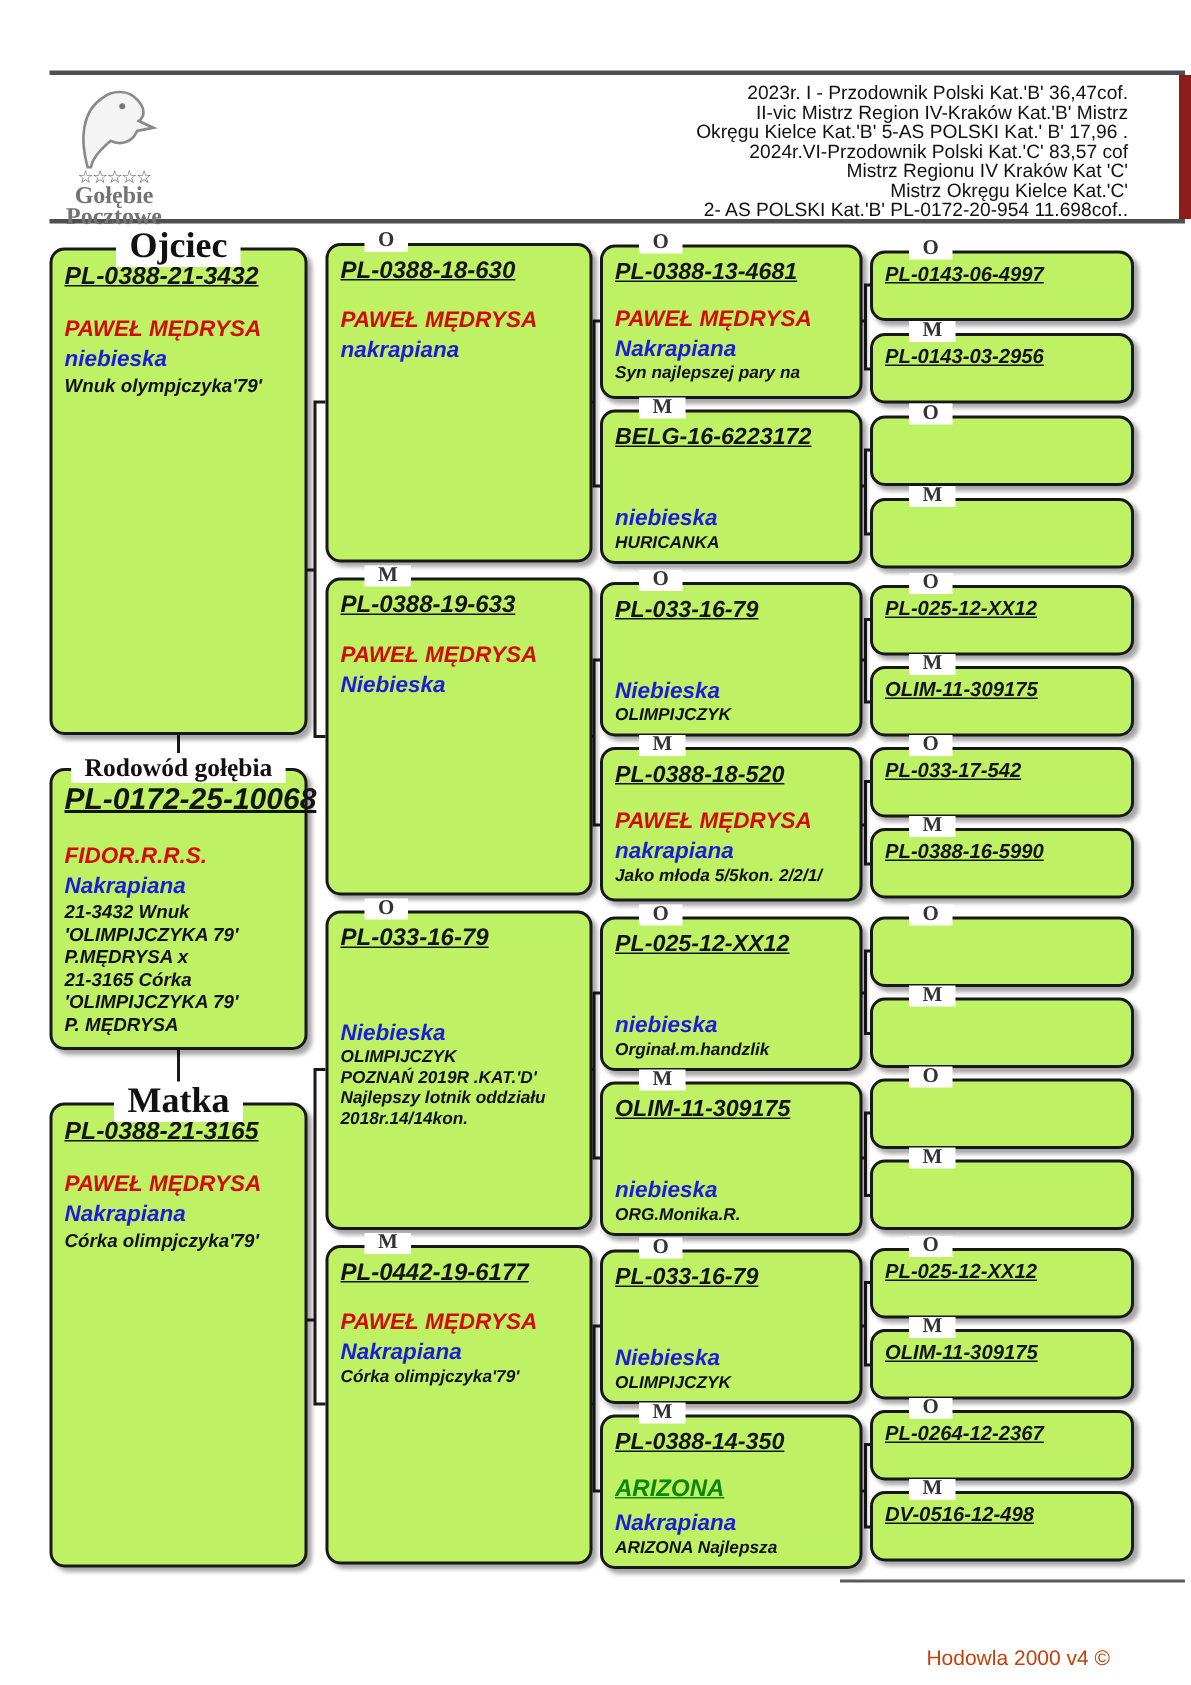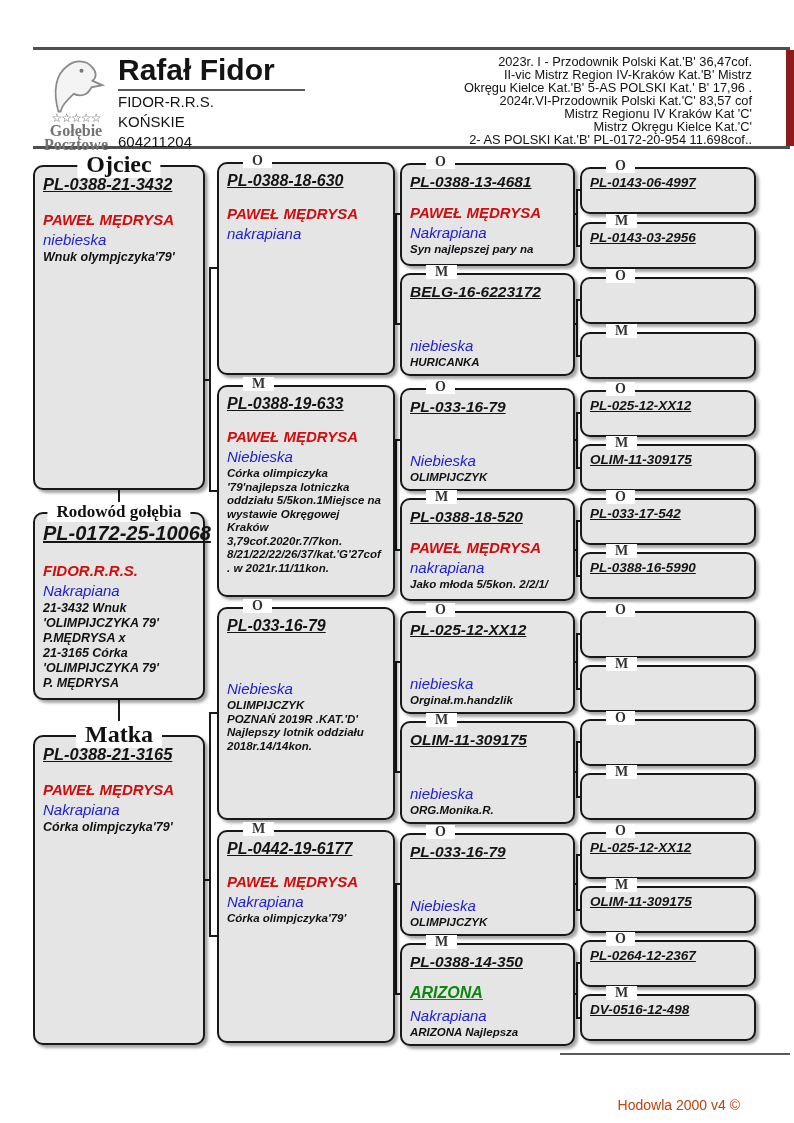--- a/index.html
+++ b/index.html
@@ -27,21 +27,21 @@
   .namewrap{position:absolute;left:118px;top:53px;}
   .bname{font-size:30px;font-weight:bold;display:inline-block;border-bottom:2px solid #5a5a5a;padding:0 30px 2px 0;}
   .bline{font-size:15px;line-height:19px;margin-top:1px;}
   .bline:first-of-type{margin-top:5px;}
   .achv{
     position:absolute;right:42px;top:55px;width:430px;text-align:right;
     font-size:12.8px;line-height:13px;white-space:pre-line;color:#111;
   }
   
   .pbox{
-    position:absolute;background:#e5e5e5;border:2px solid #181818;border-radius:10px;
+    position:absolute;background:#bef264;border:2px solid #181818;border-radius:10px;
     box-shadow:3px 3px 3px rgba(0,0,0,.35);box-sizing:border-box;
     padding:8px 8px 4px;display:flex;flex-direction:column;
   }
   .c1{left:33px;width:172px;}
   .c2{left:217px;width:178px;}
   .c3{left:400px;width:175px;}
   .c4{left:580px;width:176px;padding:6px 8px 2px;}
   .title{
     position:absolute;top:-16px;left:50%;transform:translateX(-50%);
     background:#fff;padding:0 9px;white-space:nowrap;
@@ -52,21 +52,21 @@
     position:absolute;top:-10px;left:24px;background:#fff;padding:0 9px;
     font-family:"Liberation Serif",serif;font-weight:bold;font-size:14px;color:#333;line-height:1;
   }
   .ring{font-style:italic;font-weight:bold;font-size:16px;text-decoration:underline;white-space:nowrap;margin-bottom:14px;}
   .c1 .ring{font-size:16.5px;margin-bottom:16px;}
   .rodowod .ring{font-size:20px;}
   .c3 .ring{font-size:15.5px;margin-bottom:12px;}
   .c4 .ring{font-size:13.5px;margin-bottom:0;}
   .owner{font-style:italic;font-weight:bold;font-size:15px;color:var(--red);line-height:20px;}
   .owner.green{color:var(--green);text-decoration:underline;font-size:16px;}
-  .colorline{font-style:italic;font-weight:normal;font-size:15px;color:var(--blue);line-height:20px;}
+  .colorline{font-style:italic;font-weight:bold;font-size:15px;color:var(--blue);line-height:20px;}
   .desc{font-style:italic;font-weight:bold;font-size:11.5px;line-height:1.18;white-space:pre-line;color:#111;}
   .c1 .desc{font-size:12.5px;line-height:1.2;}
   .sp30{height:30px;flex:none;}
   .spf{flex:1;}
   
   .connect{position:absolute;left:0;top:0;pointer-events:none;}
   
   .footer-rule{position:absolute;left:560px;top:1053px;width:230px;height:2px;background:#5a5a5a;}
   .credit{position:absolute;left:460px;top:1061px;width:280px;text-align:right;font-size:14px;color:#c2410c;margin-top:36px;}
 </style>
@@ -83,26 +83,20 @@
     <svg width="66" height="60" viewBox="0 0 60 54">
       <path d="M14 52 C9 34 11 18 23 10 C29 5 39 5 44 11 C49 16 49 21 45 24 L54 28 L44 30 C41 37 34 39 28 36 C20 43 17 47 16 52 Z" fill="#f4f4f4" stroke="#8a8a8a" stroke-width="1.6"></path>
       <circle cx="35" cy="15" r="1.8" fill="#777"></circle>
       <path d="M45 24 L53 28" stroke="#8a8a8a" stroke-width="1.2" fill="none"></path>
     </svg>
     <div class="stars">☆☆☆☆☆</div>
     <div class="logotext">Gołębie</div>
     <div class="logotext">Pocztowe</div>
   </div>
 
-  <div class="namewrap">
-    <div class="bname">Rafał Fidor</div>
-    <div class="bline">FIDOR-R.R.S.</div>
-    <div class="bline">KOŃSKIE</div>
-    <div class="bline">604211204</div>
-  </div>
 
   <div class="achv">2023r. I - Przodownik Polski Kat.'B' 36,47cof.
 II-vic Mistrz Region IV-Kraków Kat.'B' Mistrz
 Okręgu Kielce Kat.'B' 5-AS POLSKI Kat.' B' 17,96 .
 2024r.VI-Przodownik Polski Kat.'C' 83,57 cof
 Mistrz Regionu IV Kraków Kat 'C'
 Mistrz Okręgu Kielce Kat.'C'
 2- AS  POLSKI Kat.'B' PL-0172-20-954 11.698cof..</div>
 
   <svg class="connect" width="794" height="1123">
@@ -157,28 +151,20 @@
     <div class="ring">PL-0388-18-630</div>
     <div class="owner">PAWEŁ MĘDRYSA</div>
     <div class="colorline">nakrapiana</div>
   </div>
 
   <div class="pbox c2" style="top:385px;height:212px">
     <span class="tag">M</span>
     <div class="ring">PL-0388-19-633</div>
     <div class="owner">PAWEŁ MĘDRYSA</div>
     <div class="colorline">Niebieska</div>
-    <div class="desc">Córka olimpiczyka
-'79'najlepsza lotniczka
-oddziału 5/5kon.1Miejsce na
-wystawie Okręgowej
-Kraków
-3,79cof.2020r.7/7kon.
-8/21/22/22/26/37/kat.'G'27cof
-. w 2021r.11/11kon.</div>
   </div>
 
   <div class="pbox c2" style="top:607px;height:213px">
     <span class="tag">O</span>
     <div class="ring">PL-033-16-79</div>
     <div class="sp30"></div>
     <div class="colorline">Niebieska</div>
     <div class="desc">OLIMPIJCZYK
 POZNAŃ 2019R .KAT.'D'
 Najlepszy lotnik oddziału

